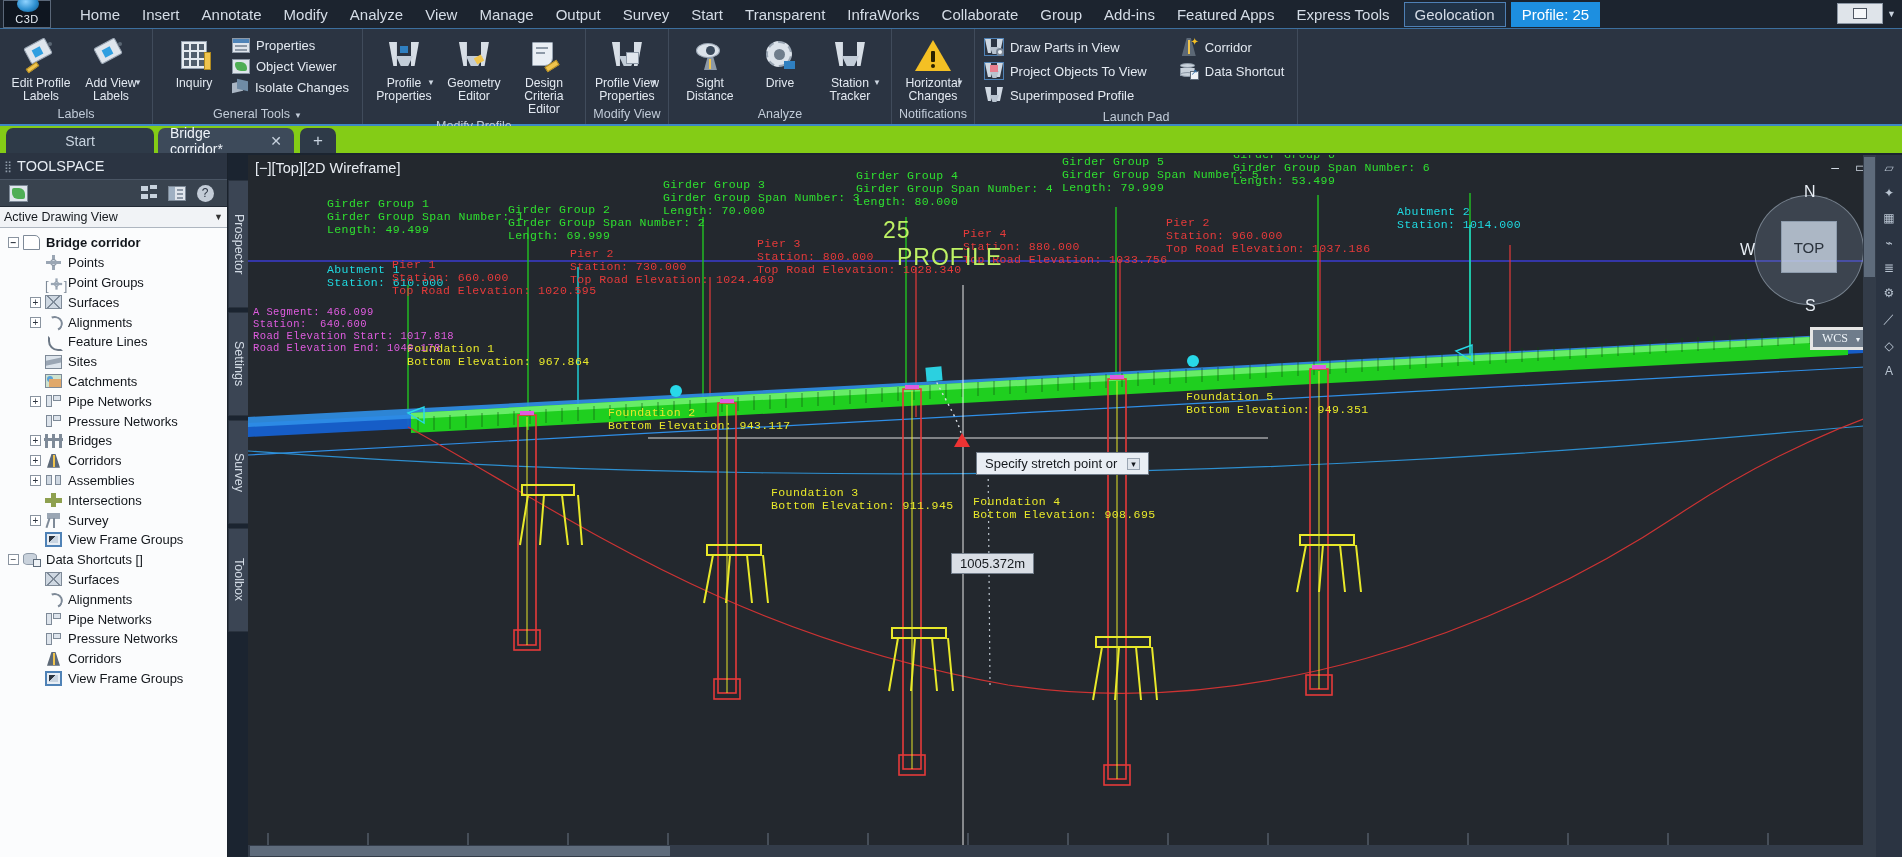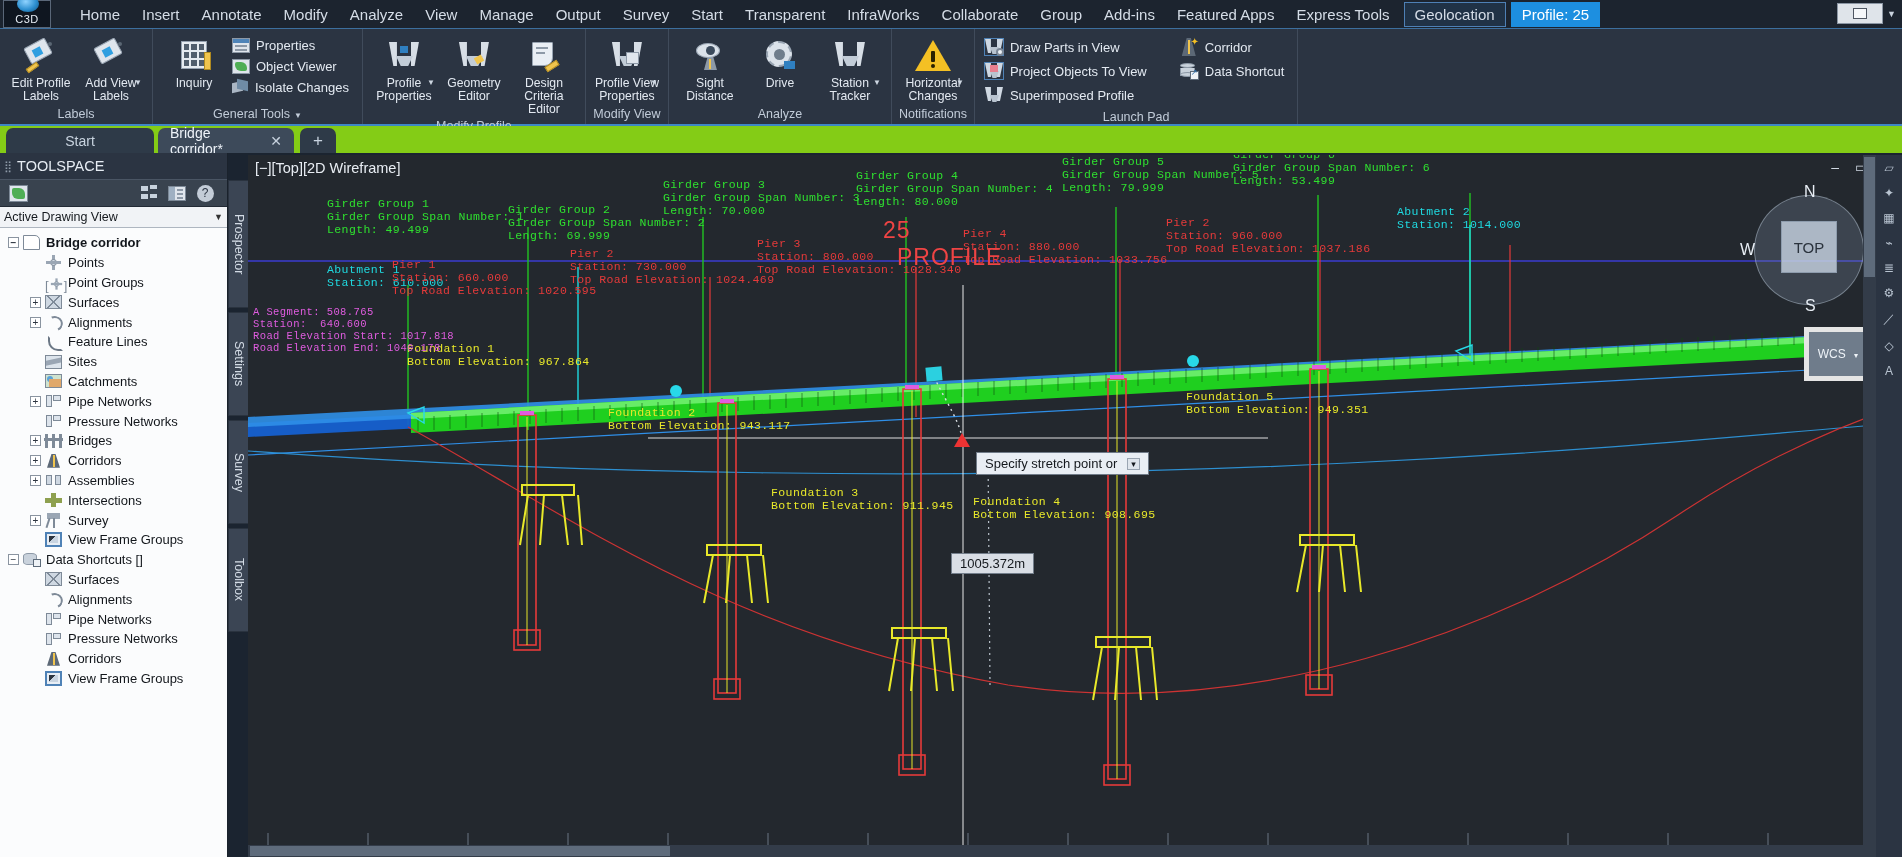--- a/index.html
+++ b/index.html
@@ -271,21 +271,21 @@
   }
   .vp-label { position: absolute; left: 7px; top: 5px; color: #e8edf3; font-size: 14.5px; }
   .win-ctrls { position: absolute; right: 6px; top: 4px; display: flex; gap: 16px; color: #cfd8e2; font-size: 14px; }
 
   .dlabel { position: absolute; white-space: pre; font-family: "Liberation Mono", monospace; letter-spacing:.4px; }
   .green { color: #2fe02f; font-size: 11.5px; }
   .red   { color: #e53a3a; font-size: 11.5px; }
   .cyan  { color: #1fd9e0; font-size: 11.5px; }
   .yellow{ color: #e8e82a; font-size: 11.5px; }
   .magenta{ color: #e05ce0; font-size: 10.5px; }
-  .profile-title { color:#ef4444; font-size: 23px; font-family:"Liberation Sans",sans-serif; letter-spacing:1px;}
+  .profile-title { color:#bef264; font-size: 23px; font-family:"Liberation Sans",sans-serif; letter-spacing:1px;}
 
   .tooltip {
     position: absolute; background: #e9eef4; border: 1px solid #707b88;
     color: #14181d; font-size: 13px; padding: 3px 8px; display: flex; align-items: center;
   }
   .tooltip .caret { margin-left: 10px; border: 1px solid #9aa5b2; padding: 0 3px; font-size: 9px; background:#dfe5ec;}
   .measure {
     position: absolute; background: #d9dee5; border: 1px solid #737e8b; color: #14181d;
     font-size: 13px; padding: 2px 8px;
   }
@@ -294,21 +294,21 @@
   .viewcube { position: absolute; right: 30px; top: 32px; width: 126px; height: 126px; }
   .vc-ring { position:absolute; left:8px; top:8px; width:110px; height:110px; border-radius:50%;
     background: rgba(120,135,155,.30); border: 1px solid rgba(190,205,220,.45); }
   .vc-top { position:absolute; left:35px; top:34px; width:56px; height:52px;
     background: rgba(200,212,226,.80); border: 1px solid #8e9cad; color:#2a323c; font-size:15px;
     display:flex; align-items:center; justify-content:center; }
   .vc-n,.vc-s,.vc-e,.vc-w { position:absolute; color:#e8eef5; font-size:16px; }
   .vc-n{left:58px; top:-4px;} .vc-s{left:59px; bottom:-2px;}
   .vc-e{right:-4px; top:54px;} .vc-w{left:-6px; top:54px;}
   .wcs { position:absolute; right:30px; top:172px; background:#6f7c8b; color:#eef3f8;
-    font-size:12px; padding:15px 9px; border:5px solid #e5e5e5;}
+    font-size:12px; padding:1px 9px; border:3px solid #e5e5e5;font-family:Liberation Serif, serif;}
   .wcs .cv { font-size:8px; margin-left:5px; }
 
   
   .navbar-r {
     position:absolute; right:10px; top:215px; width:28px; height:210px;
     background:#3a4454; border:1px solid #50606f; display:flex; flex-direction:column; align-items:center;
     padding-top:6px; gap:10px;
   }
   .navbar-r .nitem{ color:#c6d0dc; font-size:13px; }
   .navbar-r2 {
@@ -1033,21 +1033,21 @@
         <div class="dlabel red" style="left: 144px; top: 103px;"><div>Pier 1</div><div>Station: 660.000</div><div>Top Road Elevation: 1020.595</div></div>
         <div class="dlabel red" style="left: 322px; top: 92px;"><div>Pier 2</div><div>Station: 730.000</div><div>Top Road Elevation: 1024.469</div></div>
         <div class="dlabel red" style="left: 509px; top: 82px;"><div>Pier 3</div><div>Station: 800.000</div><div>Top Road Elevation: 1028.340</div></div>
         <div class="dlabel red" style="left: 715px; top: 72px;"><div>Pier 4</div><div>Station: 880.000</div><div>Top Road Elevation: 1033.756</div></div>
         <div class="dlabel red" style="left: 918px; top: 61px;"><div>Pier 2</div><div>Station: 960.000</div><div>Top Road Elevation: 1037.186</div></div>
         <div class="dlabel yellow" style="left: 159px; top: 187px;"><div>Foundation 1</div><div>Bottom Elevation: 967.864</div></div>
         <div class="dlabel yellow" style="left: 360px; top: 251px;"><div>Foundation 2</div><div>Bottom Elevation: 943.117</div></div>
         <div class="dlabel yellow" style="left: 523px; top: 331px;"><div>Foundation 3</div><div>Bottom Elevation: 911.945</div></div>
         <div class="dlabel yellow" style="left: 725px; top: 340px;"><div>Foundation 4</div><div>Bottom Elevation: 908.695</div></div>
         <div class="dlabel yellow" style="left: 938px; top: 235px;"><div>Foundation 5</div><div>Bottom Elevation: 949.351</div></div>
-        <div class="dlabel magenta" style="left: 5px; top: 151px;"><div>A Segment: 508.765</div><div>Station:  640.600</div><div>Road Elevation Start: 1017.818</div><div>Road Elevation End: 1040.178</div></div>
+        <div class="dlabel magenta" style="left: 5px; top: 151px;"><div>A Segment: 466.099</div><div>Station:  640.600</div><div>Road Elevation Start: 1017.818</div><div>Road Elevation End: 1040.178</div></div>
       </div>
 
     <div class="dlabel" style="left:575px;top:44px;">
       <span class="profile-title">25</span>
       <span class="profile-title" style="margin-left:14px;">PROFILE</span>
     </div>
 
     <div class="tooltip" id="tooltip-box" style="left: 728px; top: 297px;">
       <span>Specify stretch point or</span>
       <span class="caret">▾</span>

